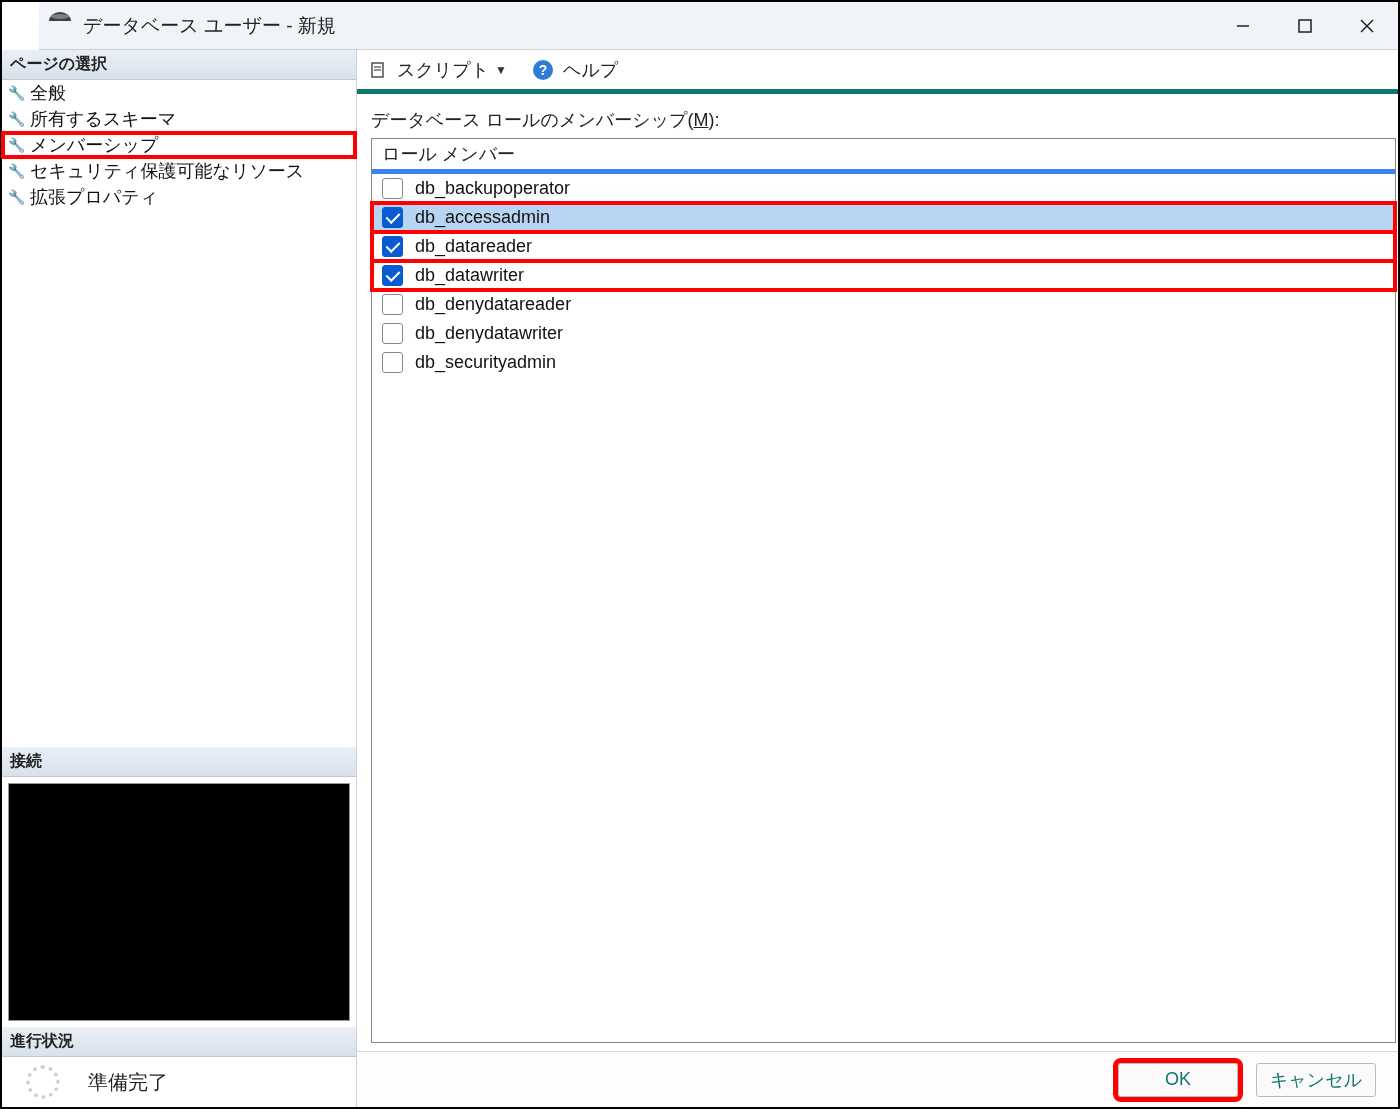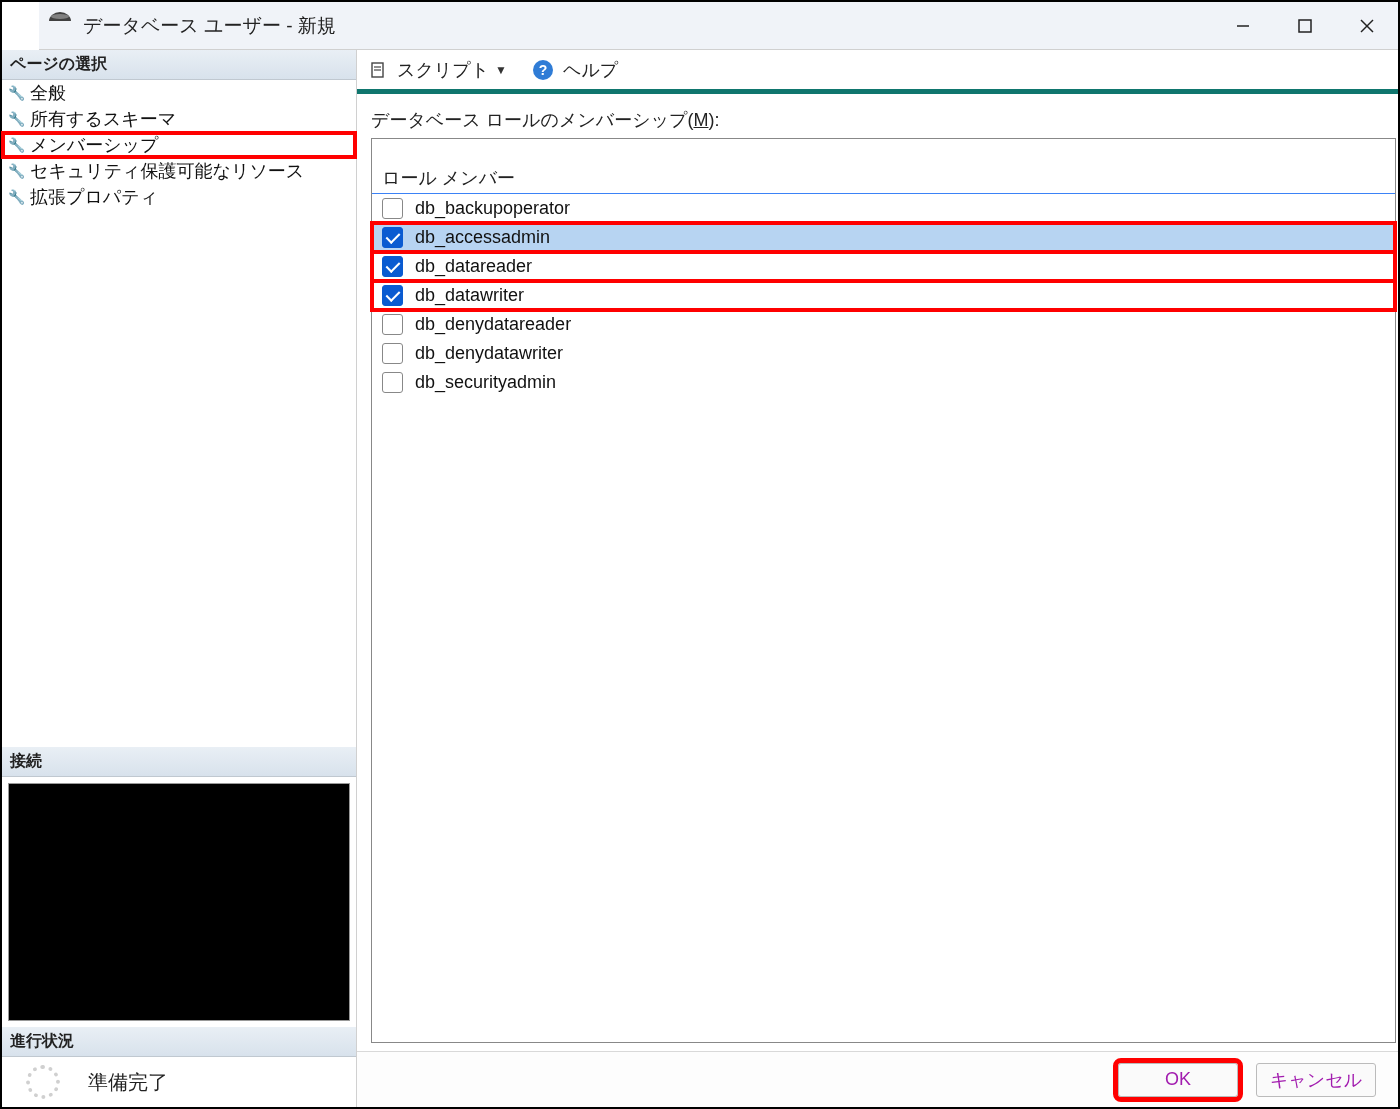--- a/index.html
+++ b/index.html
@@ -33,31 +33,31 @@
   .main { flex:1; display:flex; flex-direction:column; min-width:0; }
   .toolbar { height:44px; display:flex; align-items:center; gap:10px; padding:0 12px; background:#fff; border-bottom:5px solid #0f766e;}
   .toolbar .t-icon { width:18px; display:inline-flex; justify-content:center; color:#444; }
   .toolbar .t-text { font-size:18px; color:#222; }
   .toolbar .caret { font-size:12px; color:#333; margin-left:-4px;}
   .help-circle { width:20px; height:20px; background:#2f7cd6; color:#fff; border-radius:50%; display:inline-flex; align-items:center; justify-content:center; font-size:14px; font-weight:bold;}
   .content { flex:1; padding:14px 2px 8px 14px; display:flex; flex-direction:column; min-height:0;}
   .field-label { font-size:18px; color:#222; margin-bottom:6px; }
   .field-label u { text-decoration:underline; }
   .rolebox { flex:1; border:1px solid #888; min-height:0; background:#fff; display:flex; flex-direction:column; }
-  .rolehead { padding:3px 10px; font-size:18px; color:#222; border-bottom:1px solid #3b82f6;margin-top:24px; }
+  .rolehead { padding:3px 10px; font-size:18px; color:#222; border-bottom:5px solid #3b82f6; }
   .roles { }
   .role { height:29px; display:flex; align-items:center; padding:0 10px; gap:12px; font-size:18px; color:#111; }
   .role.selected { background:#b7d4f2; }
   .cb { width:21px; height:21px; border:1.5px solid #888; border-radius:3px; background:#fff; display:inline-flex; align-items:center; justify-content:center; flex-shrink:0;}
   .cb.checked { background:#0a5bd1; border-color:#0a5bd1; }
   .cb.checked::after { content:""; width:6px; height:11px; border:solid #fff; border-width:0 2.5px 2.5px 0; transform:rotate(45deg); margin-top:-2px;}
   .role-hl { outline:4px solid #ff0000; outline-offset:-2px; }
   
   .footer { height:56px; display:flex; align-items:center; justify-content:flex-end; gap:18px; padding:0 22px; border-top:1px solid #d9d9d9; background:#fdfdfd;}
-  .btn { min-width:120px; height:34px; background:#fafafa; border:1px solid #bbb; border-radius:3px; font-size:18px; color:#a21caf; display:flex; align-items:center; justify-content:center; }
+  .btn { min-width:120px; height:34px; background:#fafafa; border:1px solid #bbb; border-radius:3px; font-size:18px; color:#0f766e; display:flex; align-items:center; justify-content:center; }
   .btn.ok { outline:5px solid #ff0000; outline-offset:0px; }
 </style>
 </head>
 <body>
 
 <div class="window">
 
   <div class="titlebar">
     <span class="icon"><span class="dbicon"></span></span>
     <span class="title">データベース ユーザー - 新規</span>

